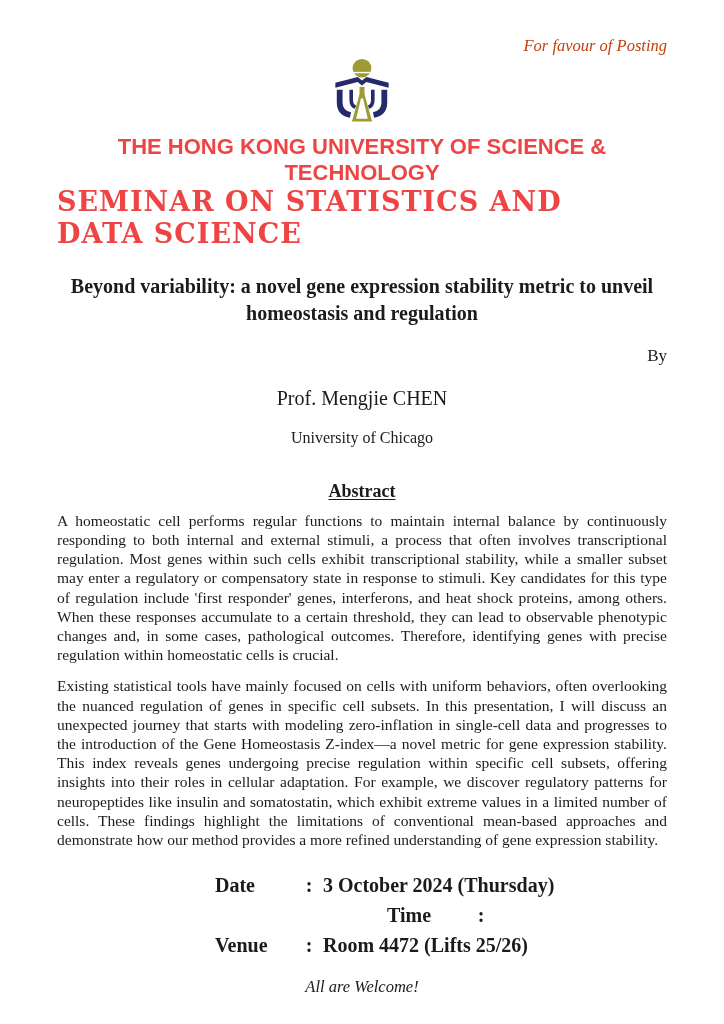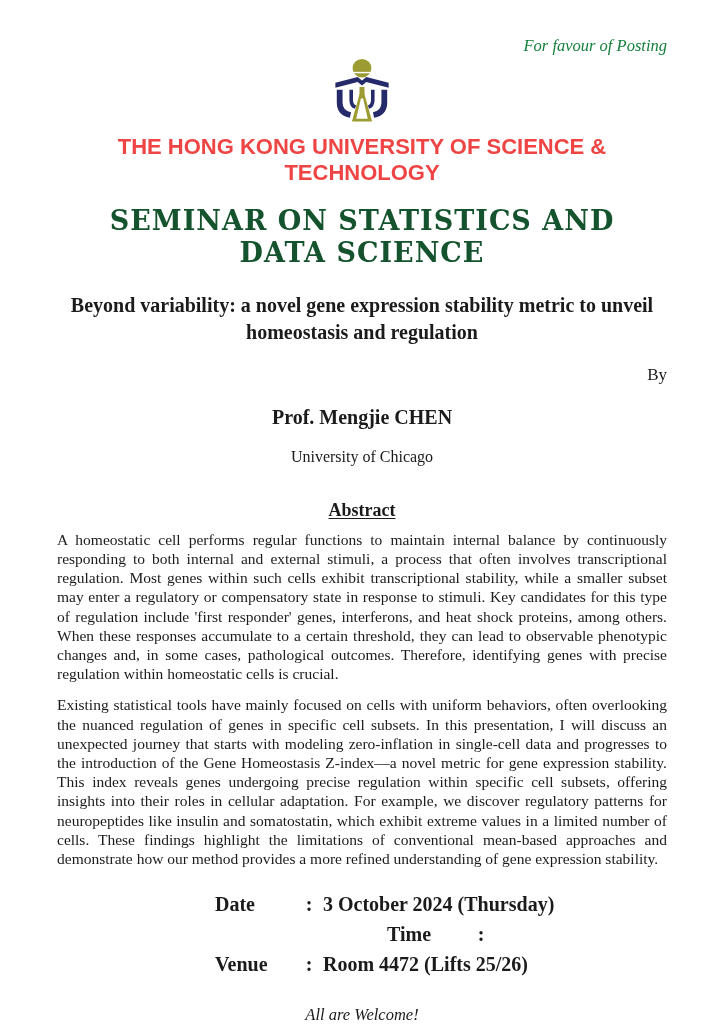--- a/index.html
+++ b/index.html
@@ -19,21 +19,21 @@
     height: 1024px;
     box-sizing: border-box;
     padding: 0 57px;
     position: relative;
   }
   .posting-note {
     padding-top: 36px;
     text-align: right;
     font-style: italic;
     font-size: 16.5px;
-    color: #15803d;
+    color: #c2410c;
     font-family: "Liberation Serif", serif;
   }
   .logo-wrap {
     margin-top: 2px;
     text-align: center;
     height: 70px;
     line-height: 0;
   }
   .logo-wrap svg { display: inline-block; }
   h1.university {
@@ -46,47 +46,45 @@
     color: #ef4444;
   }
   h2.department {
     margin: 15px 0 0 0;
     text-align: center;
     font-family: "Liberation Serif", serif;
     font-weight: 700;
     font-size: 21px;
   }
   .series {
-    margin-top: 19px;
-    text-align: center;
     font-family: "DejaVu Serif", serif;
     font-weight: 700;
     font-size: 27px;
     line-height: 1.2;
     letter-spacing: 1px;
-    color: #14532d;
+    color: #ef4444;
   }
   h3.talk-title {
     margin: 22px auto 0 auto;
     max-width: 625px;
     text-align: center;
     font-weight: 700;
     font-size: 20px;
     line-height: 1.35;
   }
   .by {
     margin-top: 19px;
     text-align: right;
     font-weight: 400;
     font-size: 17px;
   }
   .speaker {
     margin-top: 21px;
     text-align: center;
-    font-weight: 700;
+    font-weight: 400;
     font-size: 20px;
   }
   .affiliation {
     margin-top: 19px;
     text-align: center;
     font-size: 16px;
   }
   .abstract-heading {
     margin-top: 34px;
     text-align: center;
@@ -111,21 +109,21 @@
   }
   .details-row {
     display: flex;
     line-height: 30px;
     justify-content: center;
   }
   .details-label { width: 80px; }
   .details-colon { width: 28px; text-align: center; }
   .details-value { flex: 1; }
   .closing {
-    margin-top: 26px;
+    margin-top: 17px;
     text-align: center;
     font-style: italic;
     font-size: 16.5px;
   }
 </style>
 </head>
 <body>
 
 <div class="page">
 

